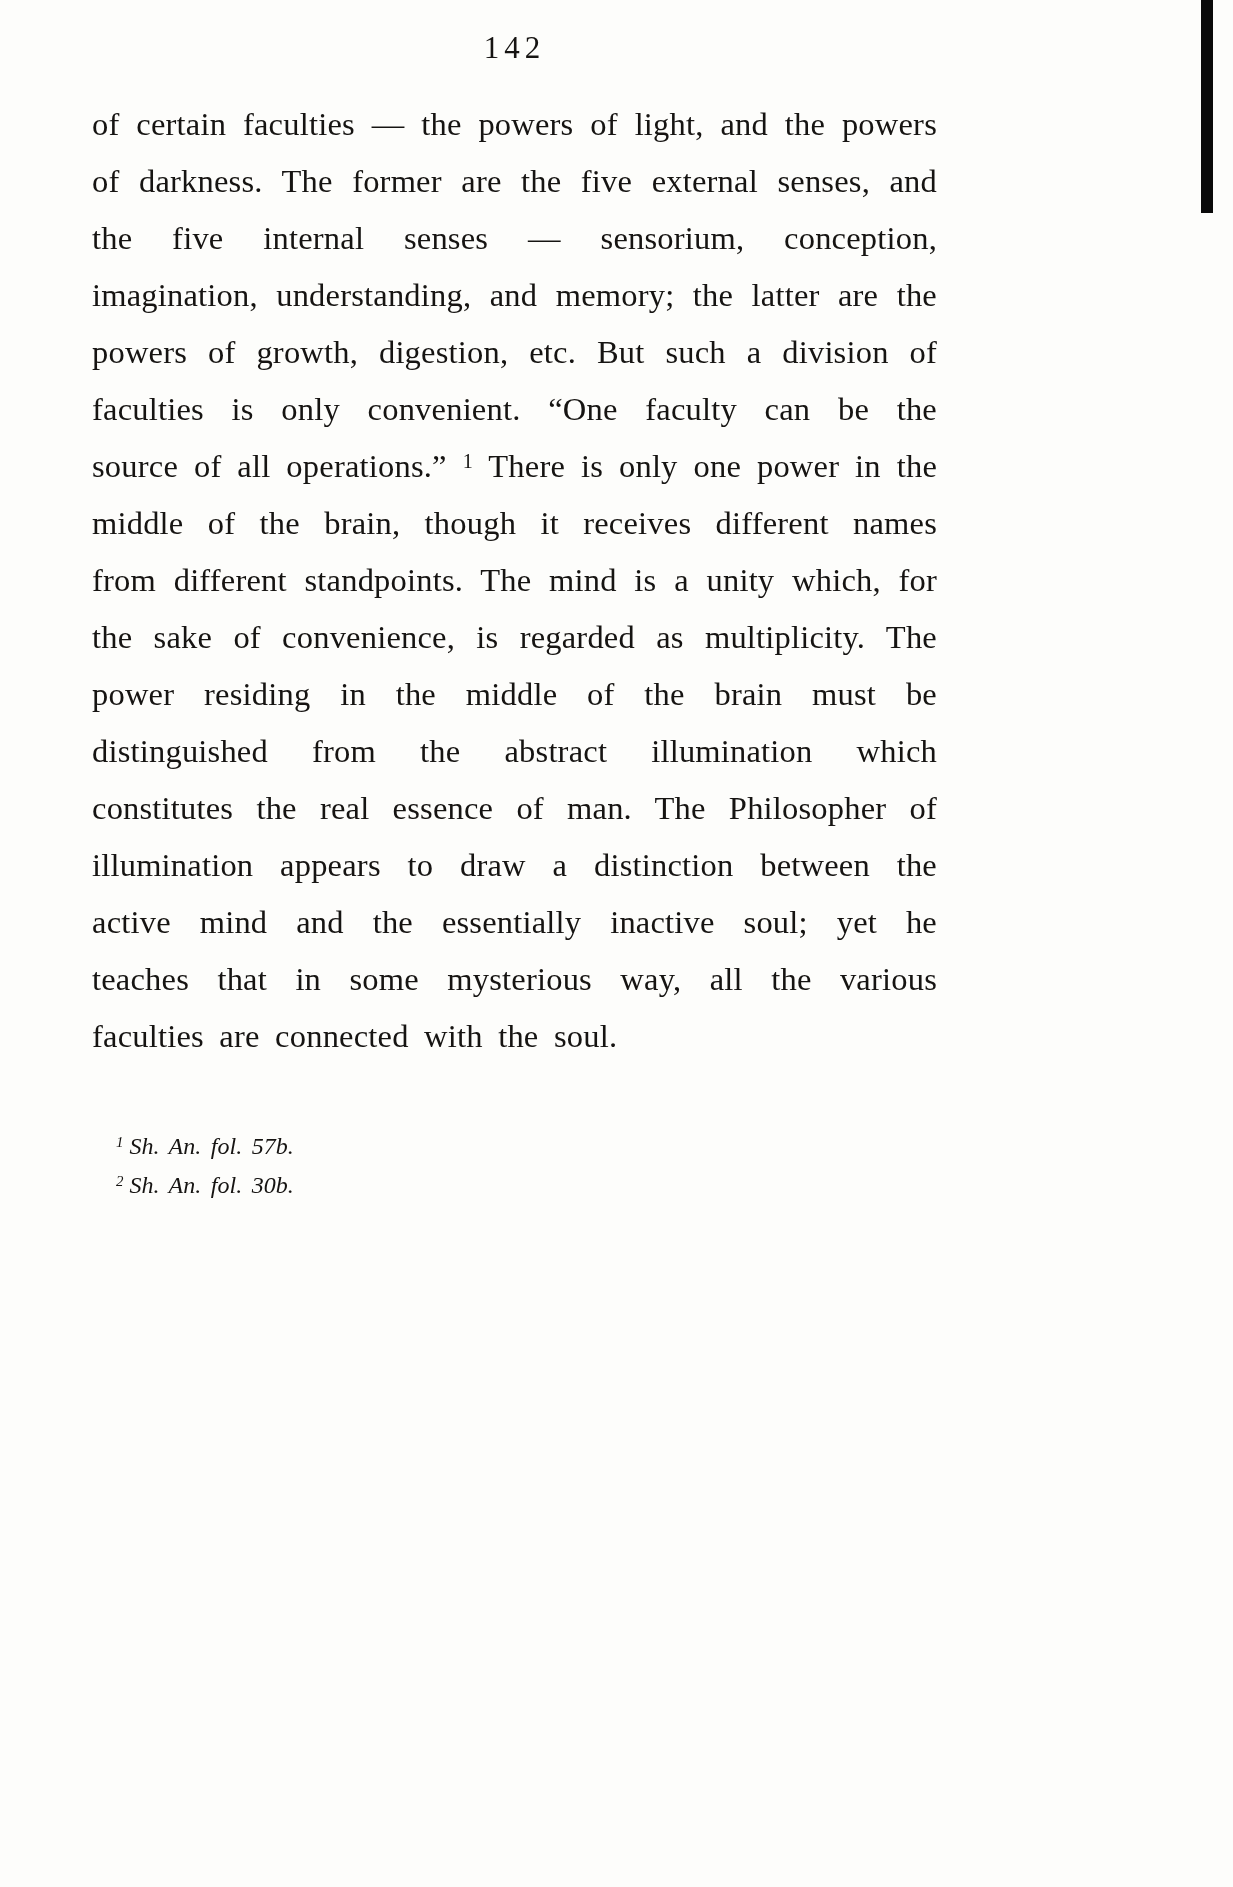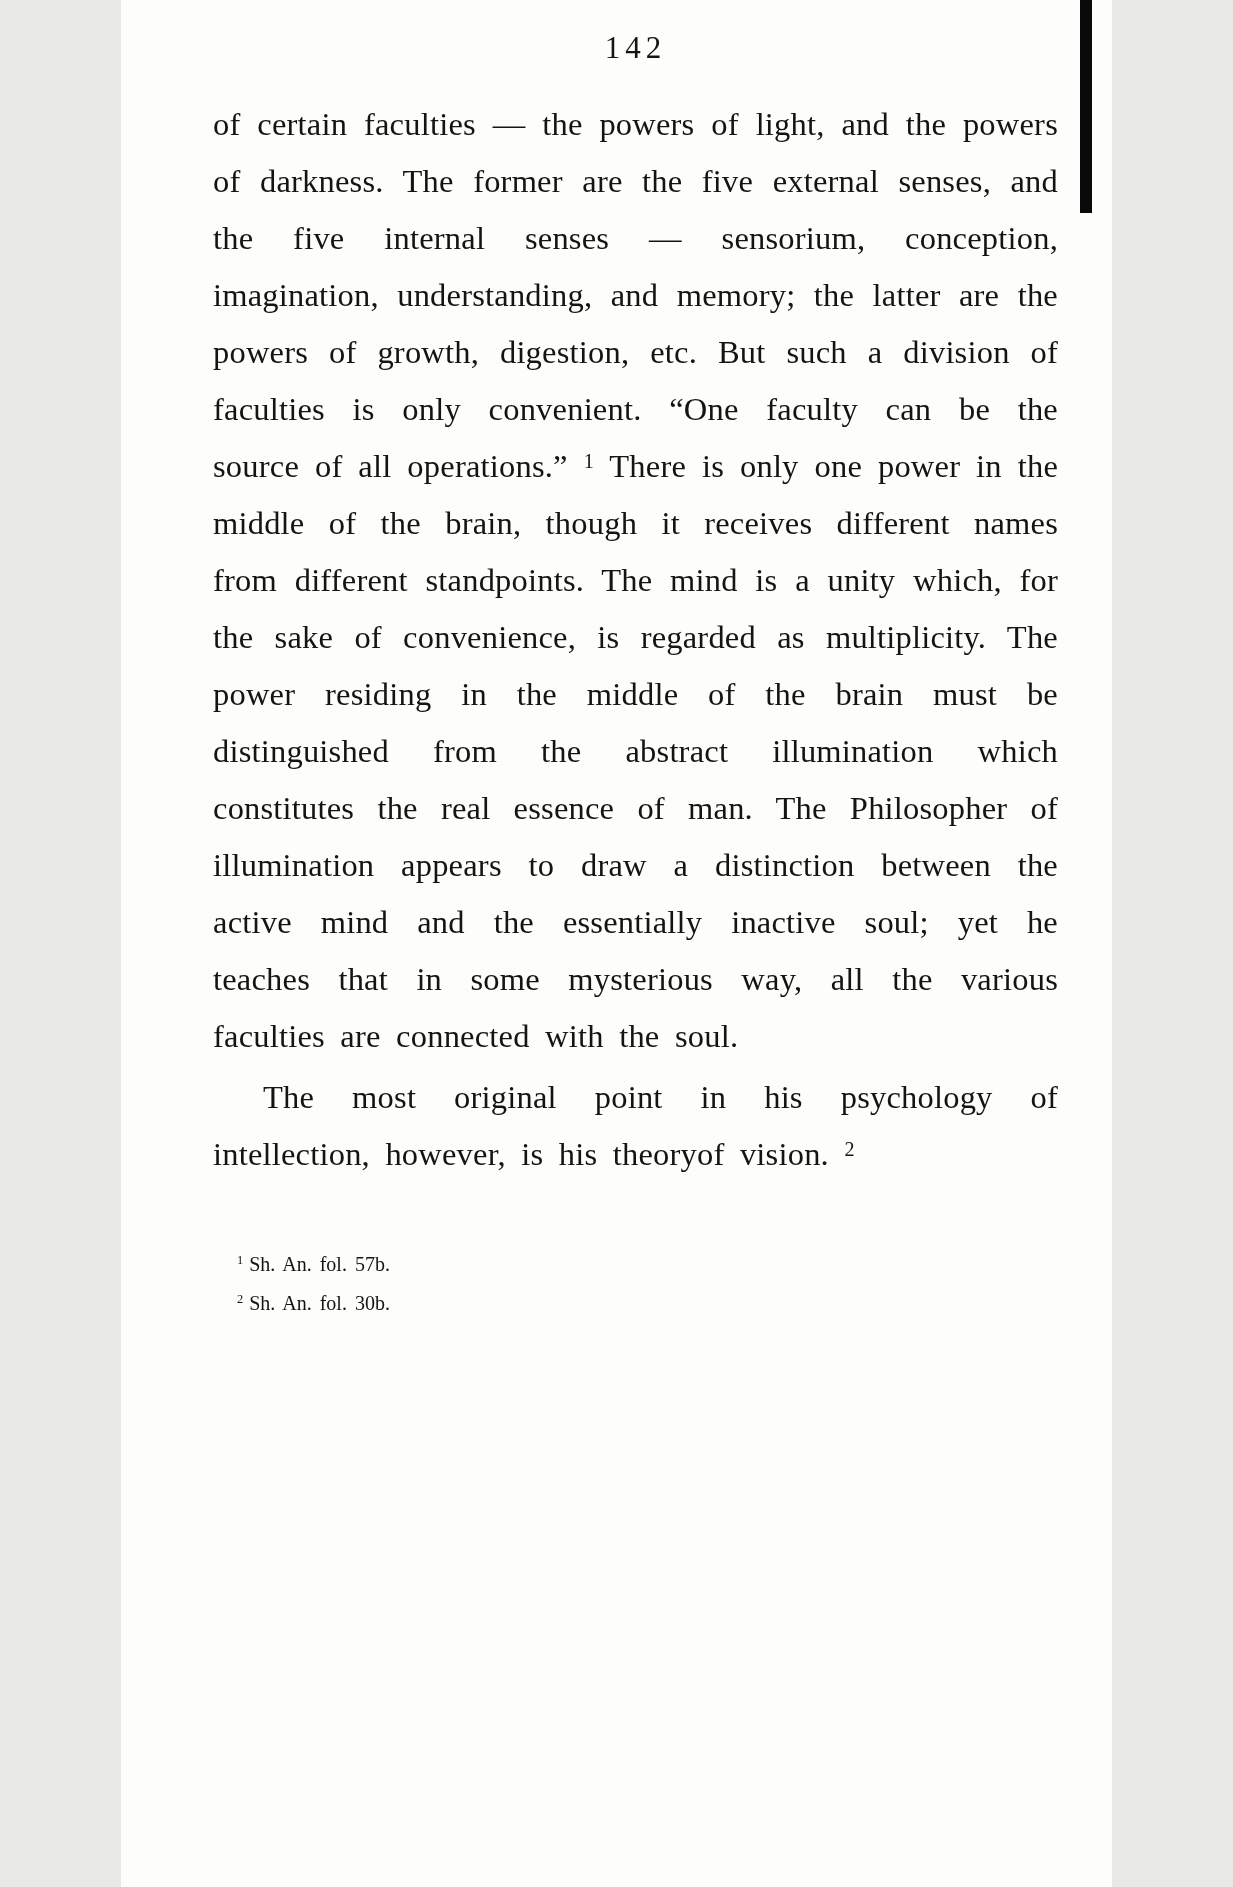--- a/index.html
+++ b/index.html
@@ -2,21 +2,21 @@
 <html><head>
 <meta charset="utf-8">
 <style>
   html, body {
     margin: 0;
     padding: 0;
     background: #e8e8e6;
   }
   .page {
     position: relative;
-    width: 991px;
+    width: 1233px;
     height: 1887px;
     margin: 0 auto;
     background: #fdfdfb;
     color: #161412;
     font-family: "Liberation Serif", "DejaVu Serif", serif;
     overflow: hidden;
     box-sizing: border-box;
   }
   .scan-bar {
     position: absolute;
@@ -53,38 +53,38 @@
   .para sup, .footnote sup {
     font-size: 62%;
     line-height: 0;
     vertical-align: 9px;
   }
   .footnotes {
     margin-top: 62px;
     padding-left: 28px;
   }
   .footnote {
-    font-size: 20px;
+    font-size: 24px;
     line-height: 39px;
     word-spacing: 0.15em;
+    font-style: italic;
   }
   .footnote sup {
     vertical-align: 7px;
     margin-right: 6px;
   }
 </style>
 </head>
 <body>
 
 <div class="page">
   <div class="scan-bar"></div>
   <div class="content">
     <div class="page-number">142</div>
     <div class="paragraphs">
         <p class="para"><span>of certain faculties — the powers of light, and the powers of darkness. The former are the five external senses, and the five internal senses — sensorium, conception, imagination, understanding, and memory; the latter are the powers of growth, digestion, etc. But such a division of faculties is only convenient. “One faculty can be the source of all operations.” </span><sup>1</sup><span> There is only one power in the middle of the brain, though it receives different names from different standpoints. The mind is a unity which, for the sake of convenience, is regarded as multiplicity. The power residing in the middle of the brain must be distinguished from the abstract illumination which constitutes the real essence of man. The Philosopher of illumination appears to draw a distinction between the active mind and the essentially inactive soul; yet he teaches that in some mysterious way, all the various faculties are connected with the soul.</span></p>
-        <p class="para indent"><span>The most original point in his psychology of intellection, however, is his theoryof vision. </span><sup>2</sup></p>
       </div>
     <div class="footnotes">
         <div class="footnote"><sup>1</sup><span>Sh. An. fol. 57b.</span></div>
         <div class="footnote"><sup>2</sup><span>Sh. An. fol. 30b.</span></div>
       </div>
   </div>
 </div>
 
 </body></html>

